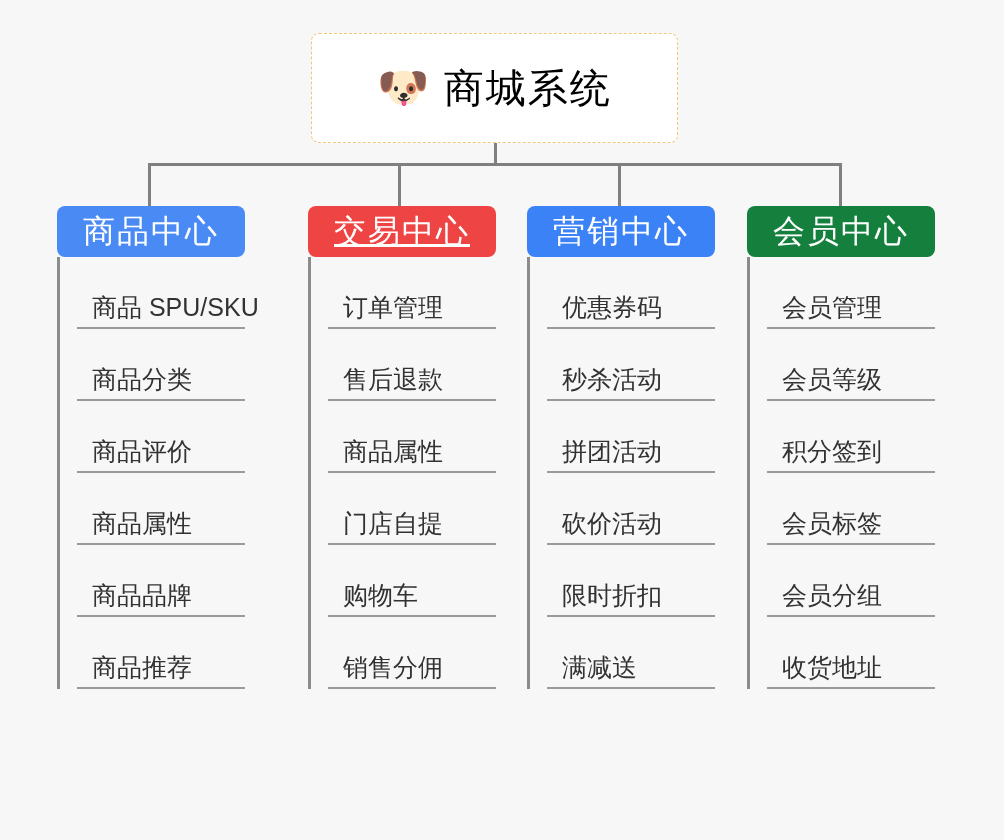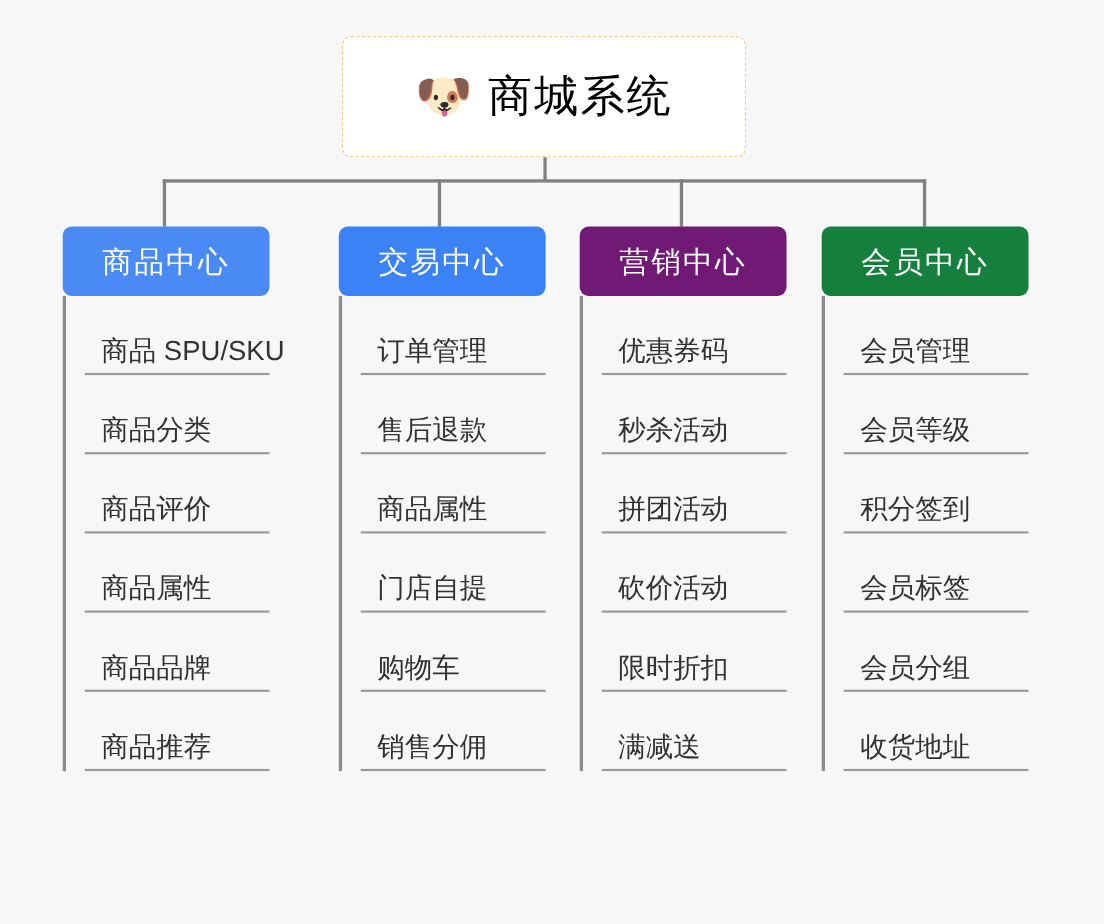--- a/index.html
+++ b/index.html
@@ -45,27 +45,27 @@
   .conn-h-bus  { left: 148px; top: 163px; width: 694px; height: 3px; }
   .conn-drop   { top: 163px; width: 3px; height: 43px; }
 
   
   .column {
     position: absolute;
     top: 206px;
     width: 188px;
   }
   .col-header {
-    height: 63px;
+    height: 51px;
     border-radius: 8px;
     display: flex;
     align-items: center;
     justify-content: center;
     color: #ffffff;
-    font-size: 27px;
+    font-size: 32px;
     letter-spacing: 2px;
   }
   .col-body {
     position: relative;
     margin-top: 0;
     padding-left: 17px;
     border-left: 3px solid #8c8c8c;
     margin-left: 0px;
   }
   .leaf {
@@ -120,21 +120,21 @@
       <div class="leaf">
           <span class="leaf-label">商品品牌</span>
         </div>
       <div class="leaf">
           <span class="leaf-label">商品推荐</span>
         </div>
     </div>
   </div>
 
   <div class="column" style="left:308px;">
-    <div class="col-header" style="background: #3b82f6;">交易中心</div>
+    <div class="col-header" style="background: #ef4444; text-decoration: underline;">交易中心</div>
     <div class="col-body">
       <div class="leaf">
           <span class="leaf-label">订单管理</span>
         </div>
       <div class="leaf">
           <span class="leaf-label">售后退款</span>
         </div>
       <div class="leaf">
           <span class="leaf-label">商品属性</span>
         </div>
@@ -144,21 +144,21 @@
       <div class="leaf">
           <span class="leaf-label">购物车</span>
         </div>
       <div class="leaf">
           <span class="leaf-label">销售分佣</span>
         </div>
     </div>
   </div>
 
   <div class="column" style="left:527px;">
-    <div class="col-header" style="background: #701a75;">营销中心</div>
+    <div class="col-header" style="background: #3b82f6;">营销中心</div>
     <div class="col-body">
       <div class="leaf">
           <span class="leaf-label">优惠券码</span>
         </div>
       <div class="leaf">
           <span class="leaf-label">秒杀活动</span>
         </div>
       <div class="leaf">
           <span class="leaf-label">拼团活动</span>
         </div>

